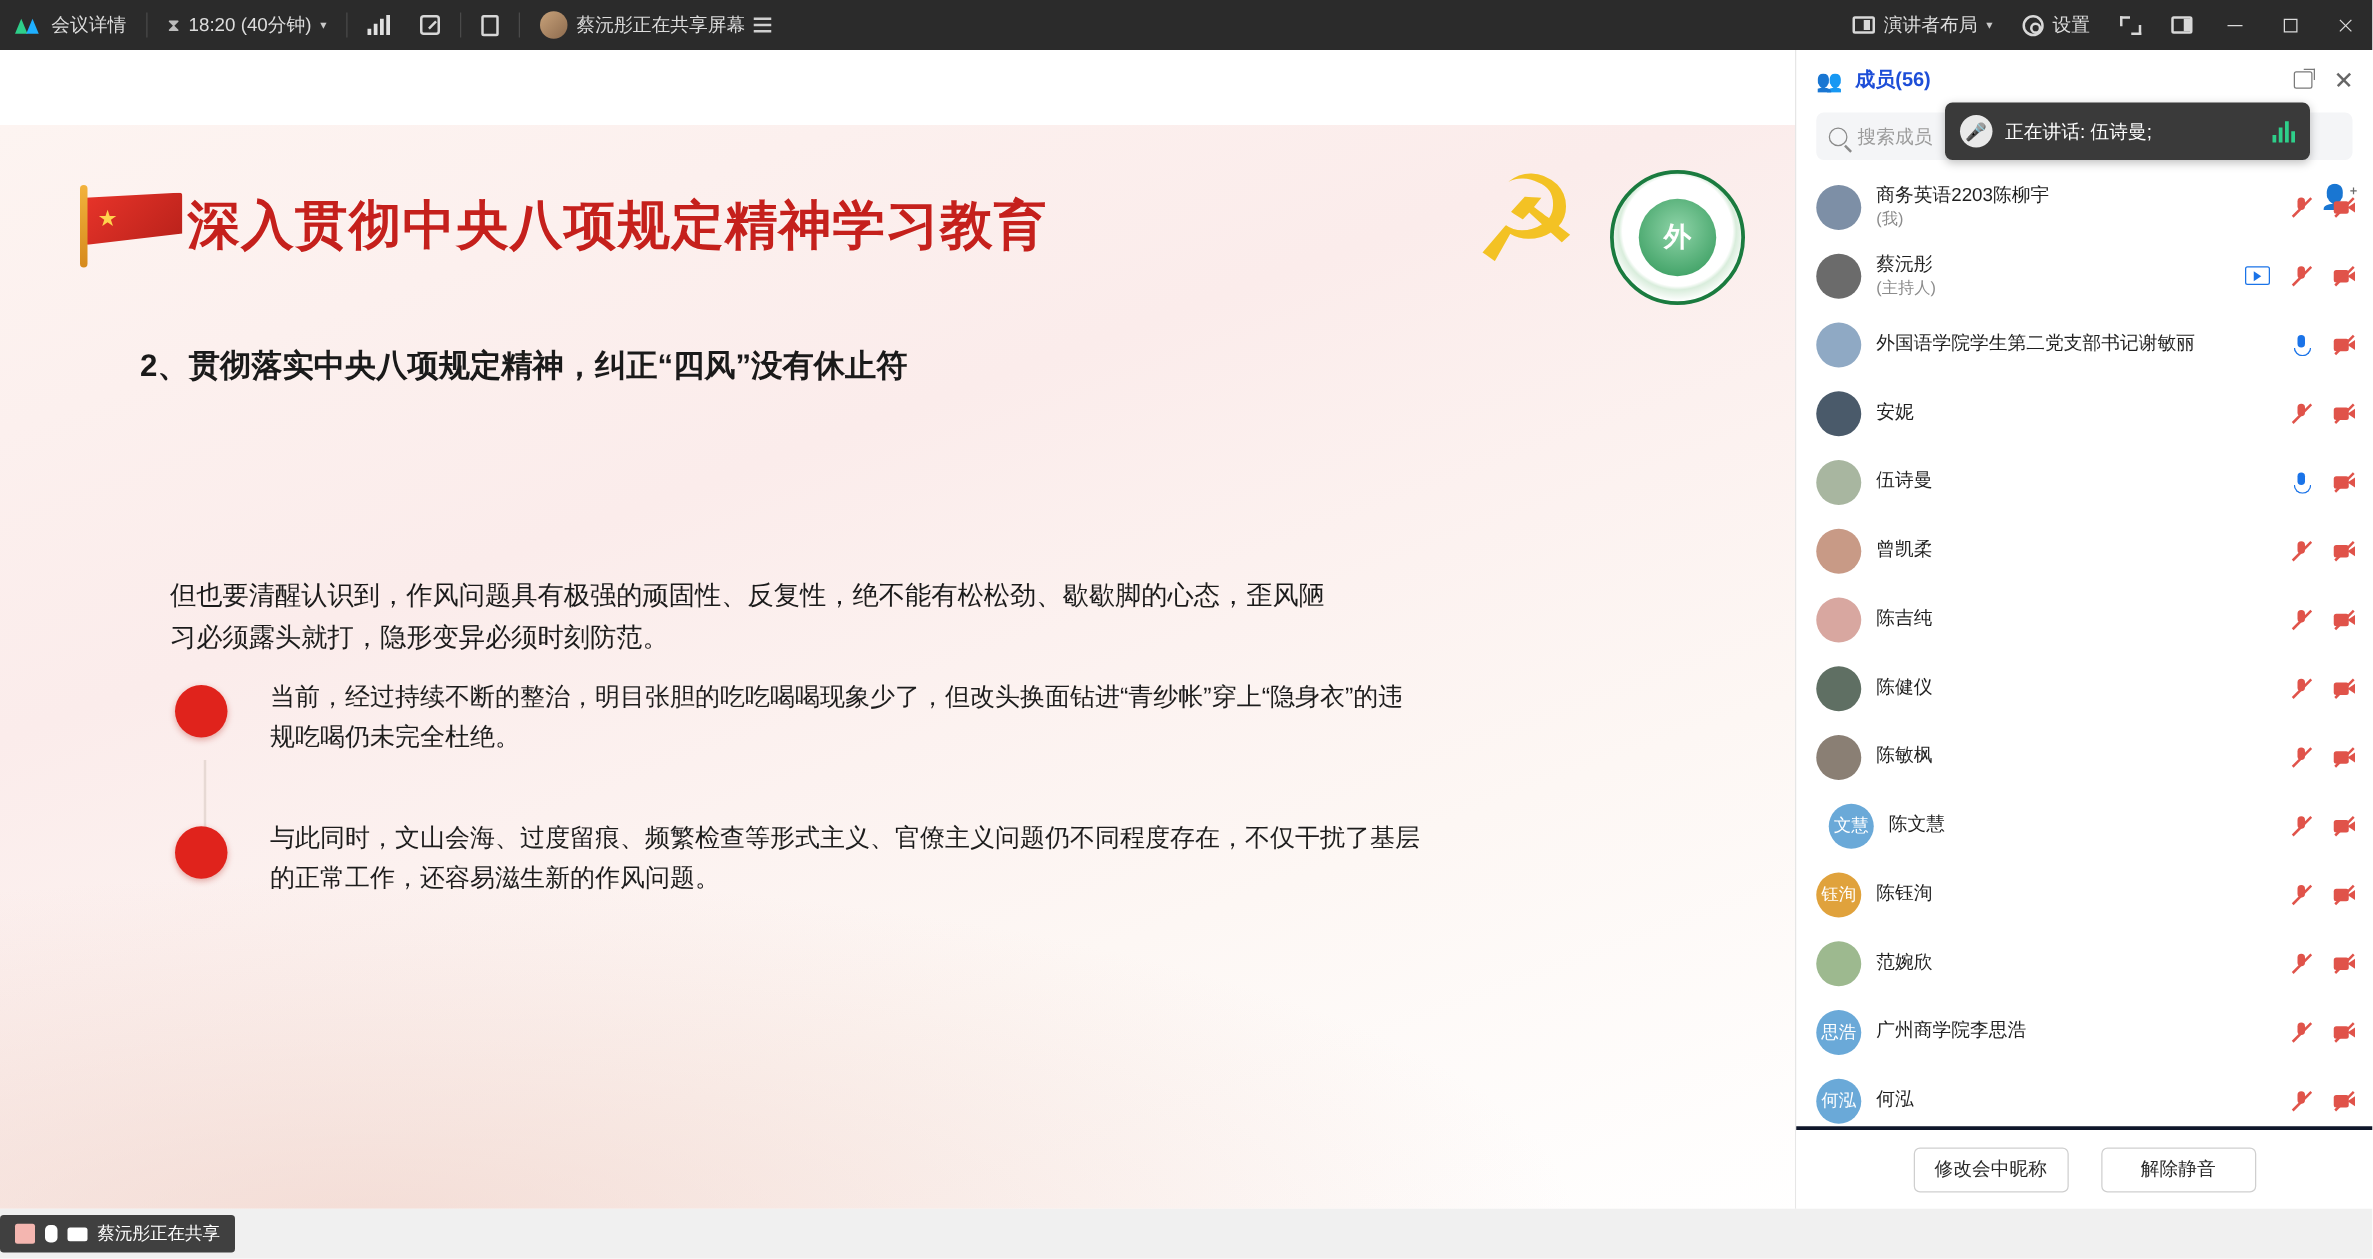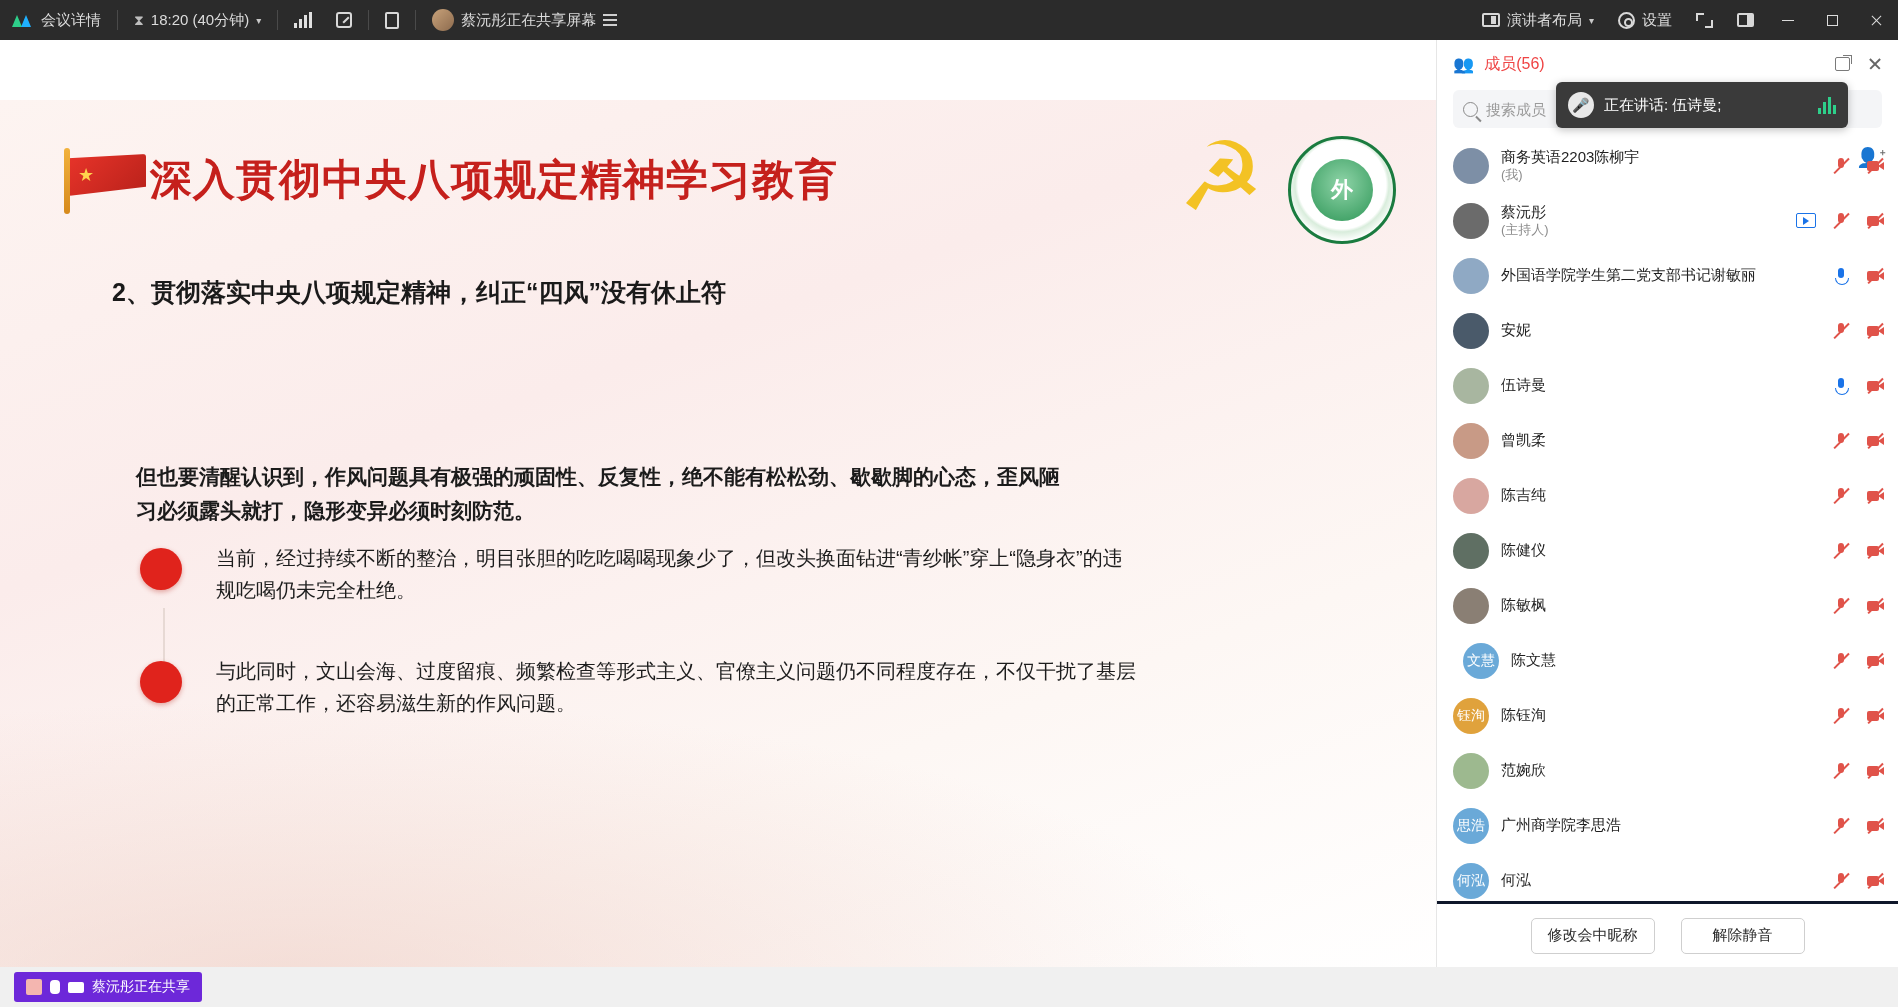--- a/index.html
+++ b/index.html
@@ -124,38 +124,38 @@
   }
   .red-banner{
     position:absolute; left:110px; top:228px; width:1055px; min-height:112px;
     background: linear-gradient(90deg,#cf2a22,#d8382c);
     color:#fff; font-weight:700; font-size:22px; line-height:1.45;
     padding: 16px 40px 16px 28px;
     clip-path: polygon(0 0, calc(100% - 34px) 0, 100% 50%, calc(100% - 34px) 100%, 0 100%);
   }
   .after-banner{
     position:absolute; left:136px; top:360px; width:940px;
-    font-size: 21px; font-weight:700; color:#1b1b1b; line-height:1.6;
+    font-size: 21px; font-weight:400; color:#1b1b1b; line-height:1.6;
   }
   .bullet-row{ position:absolute; left:140px; display:flex; gap:34px; align-items:flex-start; width:1000px; }
   .bullet-row.r1{ top:442px; }
   .bullet-row.r2{ top:555px; }
   .dot{ width:42px;height:42px;border-radius:50%;background:#e0231c;flex:none;margin-top:6px;
         box-shadow:0 2px 5px rgba(180,30,20,.35); }
   .btext{ font-size:20px; color:#1d1d1d; line-height:1.6; }
   .divider-line{ position:absolute; left:163px; top:508px; width:2px; height:60px; background:#e7d9d4; }
 
   
   .panel{
     position:absolute; top:40px; right:0; width:462px; height:927px;
     background:#fff; border-left:1px solid #e6e6e6; display:flex; flex-direction:column;
   }
   .panel-head{ height:48px; display:flex; align-items:center; padding:0 16px; gap:10px; }
   .people-ico{ color:#5a5a5a; font-size:17px; }
-  .panel-title{ font-size:16px; color:#ef4444; font-weight:400; }
+  .panel-title{ font-size:16px; color:#1d4ed8; font-weight:700; }
   .panel-head-right{ margin-left:auto; display:flex; align-items:center; gap:18px; color:#6a6a6a; }
   .popout{ width:15px;height:14px;border:1.6px solid #7a7a7a;border-radius:2px;position:relative;}
   .popout::after{content:"";position:absolute;right:-3px;top:-3px;width:8px;height:8px;border-top:1.6px solid #7a7a7a;border-right:1.6px solid #7a7a7a;}
   .pclose{ position:relative;width:14px;height:14px; }
   .pclose::before,.pclose::after{content:"";position:absolute;left:0;top:6px;width:14px;height:1.5px;background:#666;}
   .pclose::before{transform:rotate(45deg);}
   .pclose::after{transform:rotate(-45deg);}
 
   .search-wrap{ padding: 2px 16px 10px 16px; }
   .search-box{
@@ -220,22 +220,22 @@
     background:#fff; color:#2b2b2b; font-size:15px; display:flex;align-items:center;justify-content:center;
     font-family:"Liberation Sans", sans-serif; cursor:pointer;
   }
 
   
   .bottombar{
     position:absolute; left:0; bottom:0; width:1898px; height:40px;
     background:#f0f0f0; display:flex; align-items:center;
   }
   .taskchip{
-    display:flex; align-items:center; gap:8px; height:30px; margin-left:14px;
-    background:#6d28d9; color:#fff; font-size:14px; padding:0 12px; border-radius:3px;
+    display:flex; align-items:center; gap:8px; height:30px; margin-left:0;
+    background:#404040; color:#fff; font-size:14px; padding:0 12px; border-radius:3px;
   }
   .chip-sq{ width:16px;height:16px;background:#f4b6b0;border-radius:2px; }
   .chip-mic{ width:10px;height:14px;border-radius:4px;background:#fff; position:relative; }
   .chip-cam{ width:16px;height:11px;background:#fff;border-radius:2px; }
 </style>
 </head>
 <body>
 
 <div class="topbar">
   <div class="topbar-left">

